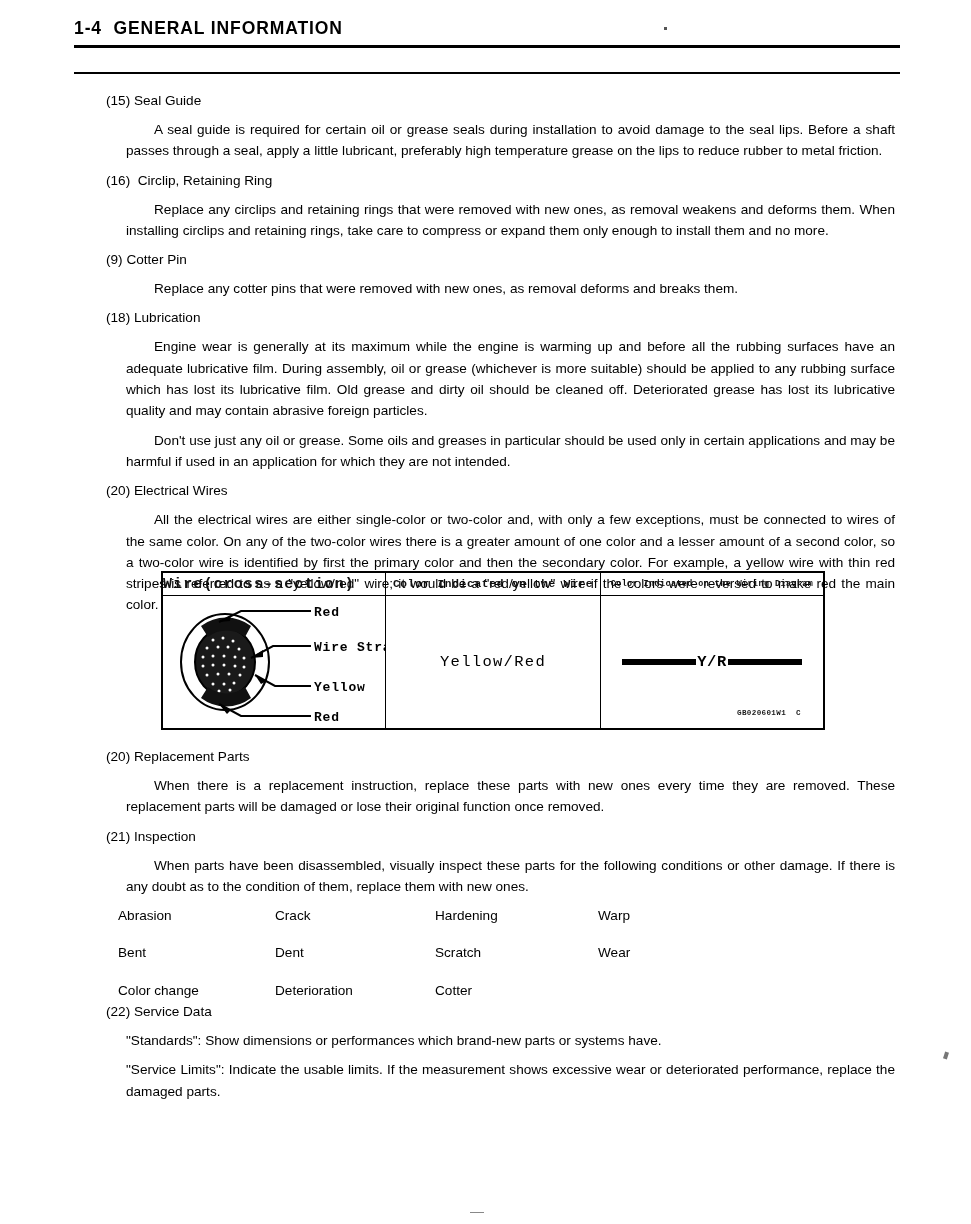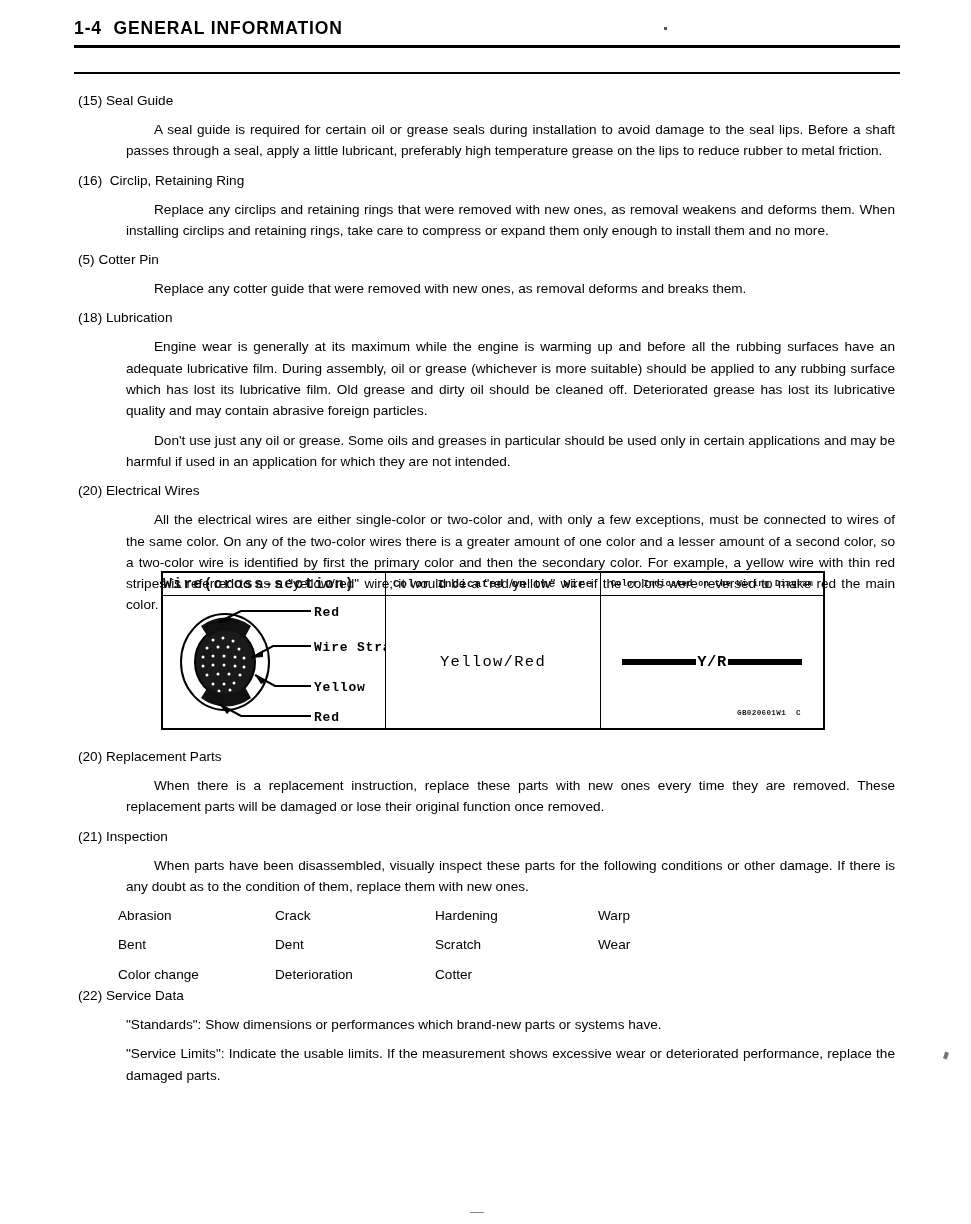--- a/index.html
+++ b/index.html
@@ -69,21 +69,21 @@
     top: 90px;
     width: 971px;
   }
   .sec {
     position: relative;
   }
   .sec-head {
     font-size: 13.6px;
     color: #000;
     margin: 0 0 1px 0;
-    padding-left: 78px;
+    padding-left: 106px;
     line-height: 21px;
     white-space: pre;
   }
   .para {
     font-size: 13.6px;
     line-height: 21.3px;
     color: #000;
     margin: 8px;
     padding-left: 118px;
     padding-right: 68px;
@@ -200,21 +200,21 @@
     letter-spacing: 0.35px;
     color: #1a1a1a;
     white-space: pre;
   }
 
   
   .insp-grid {
     padding-left: 118px;
     display: grid;
     grid-template-columns: 157px 160px 163px 120px;
-    row-gap: 8px;
+    row-gap: 16px;
     font-size: 13.6px;
     line-height: 21.3px;
     color: #000;
   }
   .insp-cell { white-space: pre; }
 
   
   .speck2 {
     position: absolute;
     left: 944px;
@@ -251,22 +251,22 @@
       <p class="sec-head">(15) Seal Guide</p>
       <p class="para indent">A seal guide is required for certain oil or grease seals during installation to avoid damage to the seal lips. Before a shaft passes through a seal, apply a little lubricant, preferably high temperature grease on the lips to reduce rubber to metal friction.</p>
     </div>
 
     <div class="sec">
       <p class="sec-head">(16)  Circlip, Retaining Ring</p>
       <p class="para indent">Replace any circlips and retaining rings that were removed with new ones, as removal weakens and deforms them.  When installing circlips and retaining rings, take care to compress or expand them only enough to install them and no more.</p>
     </div>
 
     <div class="sec">
-      <p class="sec-head">(5) Cotter Pin</p>
-      <p class="para indent nj">Replace any cotter guide that were removed with new ones, as removal deforms and breaks them.</p>
+      <p class="sec-head">(9) Cotter Pin</p>
+      <p class="para indent nj">Replace any cotter pins that were removed with new ones, as removal deforms and breaks them.</p>
     </div>
 
     <div class="sec">
       <p class="sec-head">(18) Lubrication</p>
       <p class="para indent">Engine wear is generally at its maximum while the engine is warming up and before all the rubbing surfaces have an adequate lubricative film.  During assembly, oil or grease (whichever is more suitable) should be applied to any rubbing surface which has lost its lubricative film.  Old grease and dirty oil should be cleaned off.  Deteriorated grease has lost its lubricative quality and may contain abrasive foreign particles.</p>
       <p class="para indent">Don't use just any oil or grease.  Some oils and greases in particular should be used only in certain applications and may be harmful if used in an application for which they are not intended.</p>
     </div>
 
     <div class="sec">
       <p class="sec-head">(20) Electrical Wires</p>

